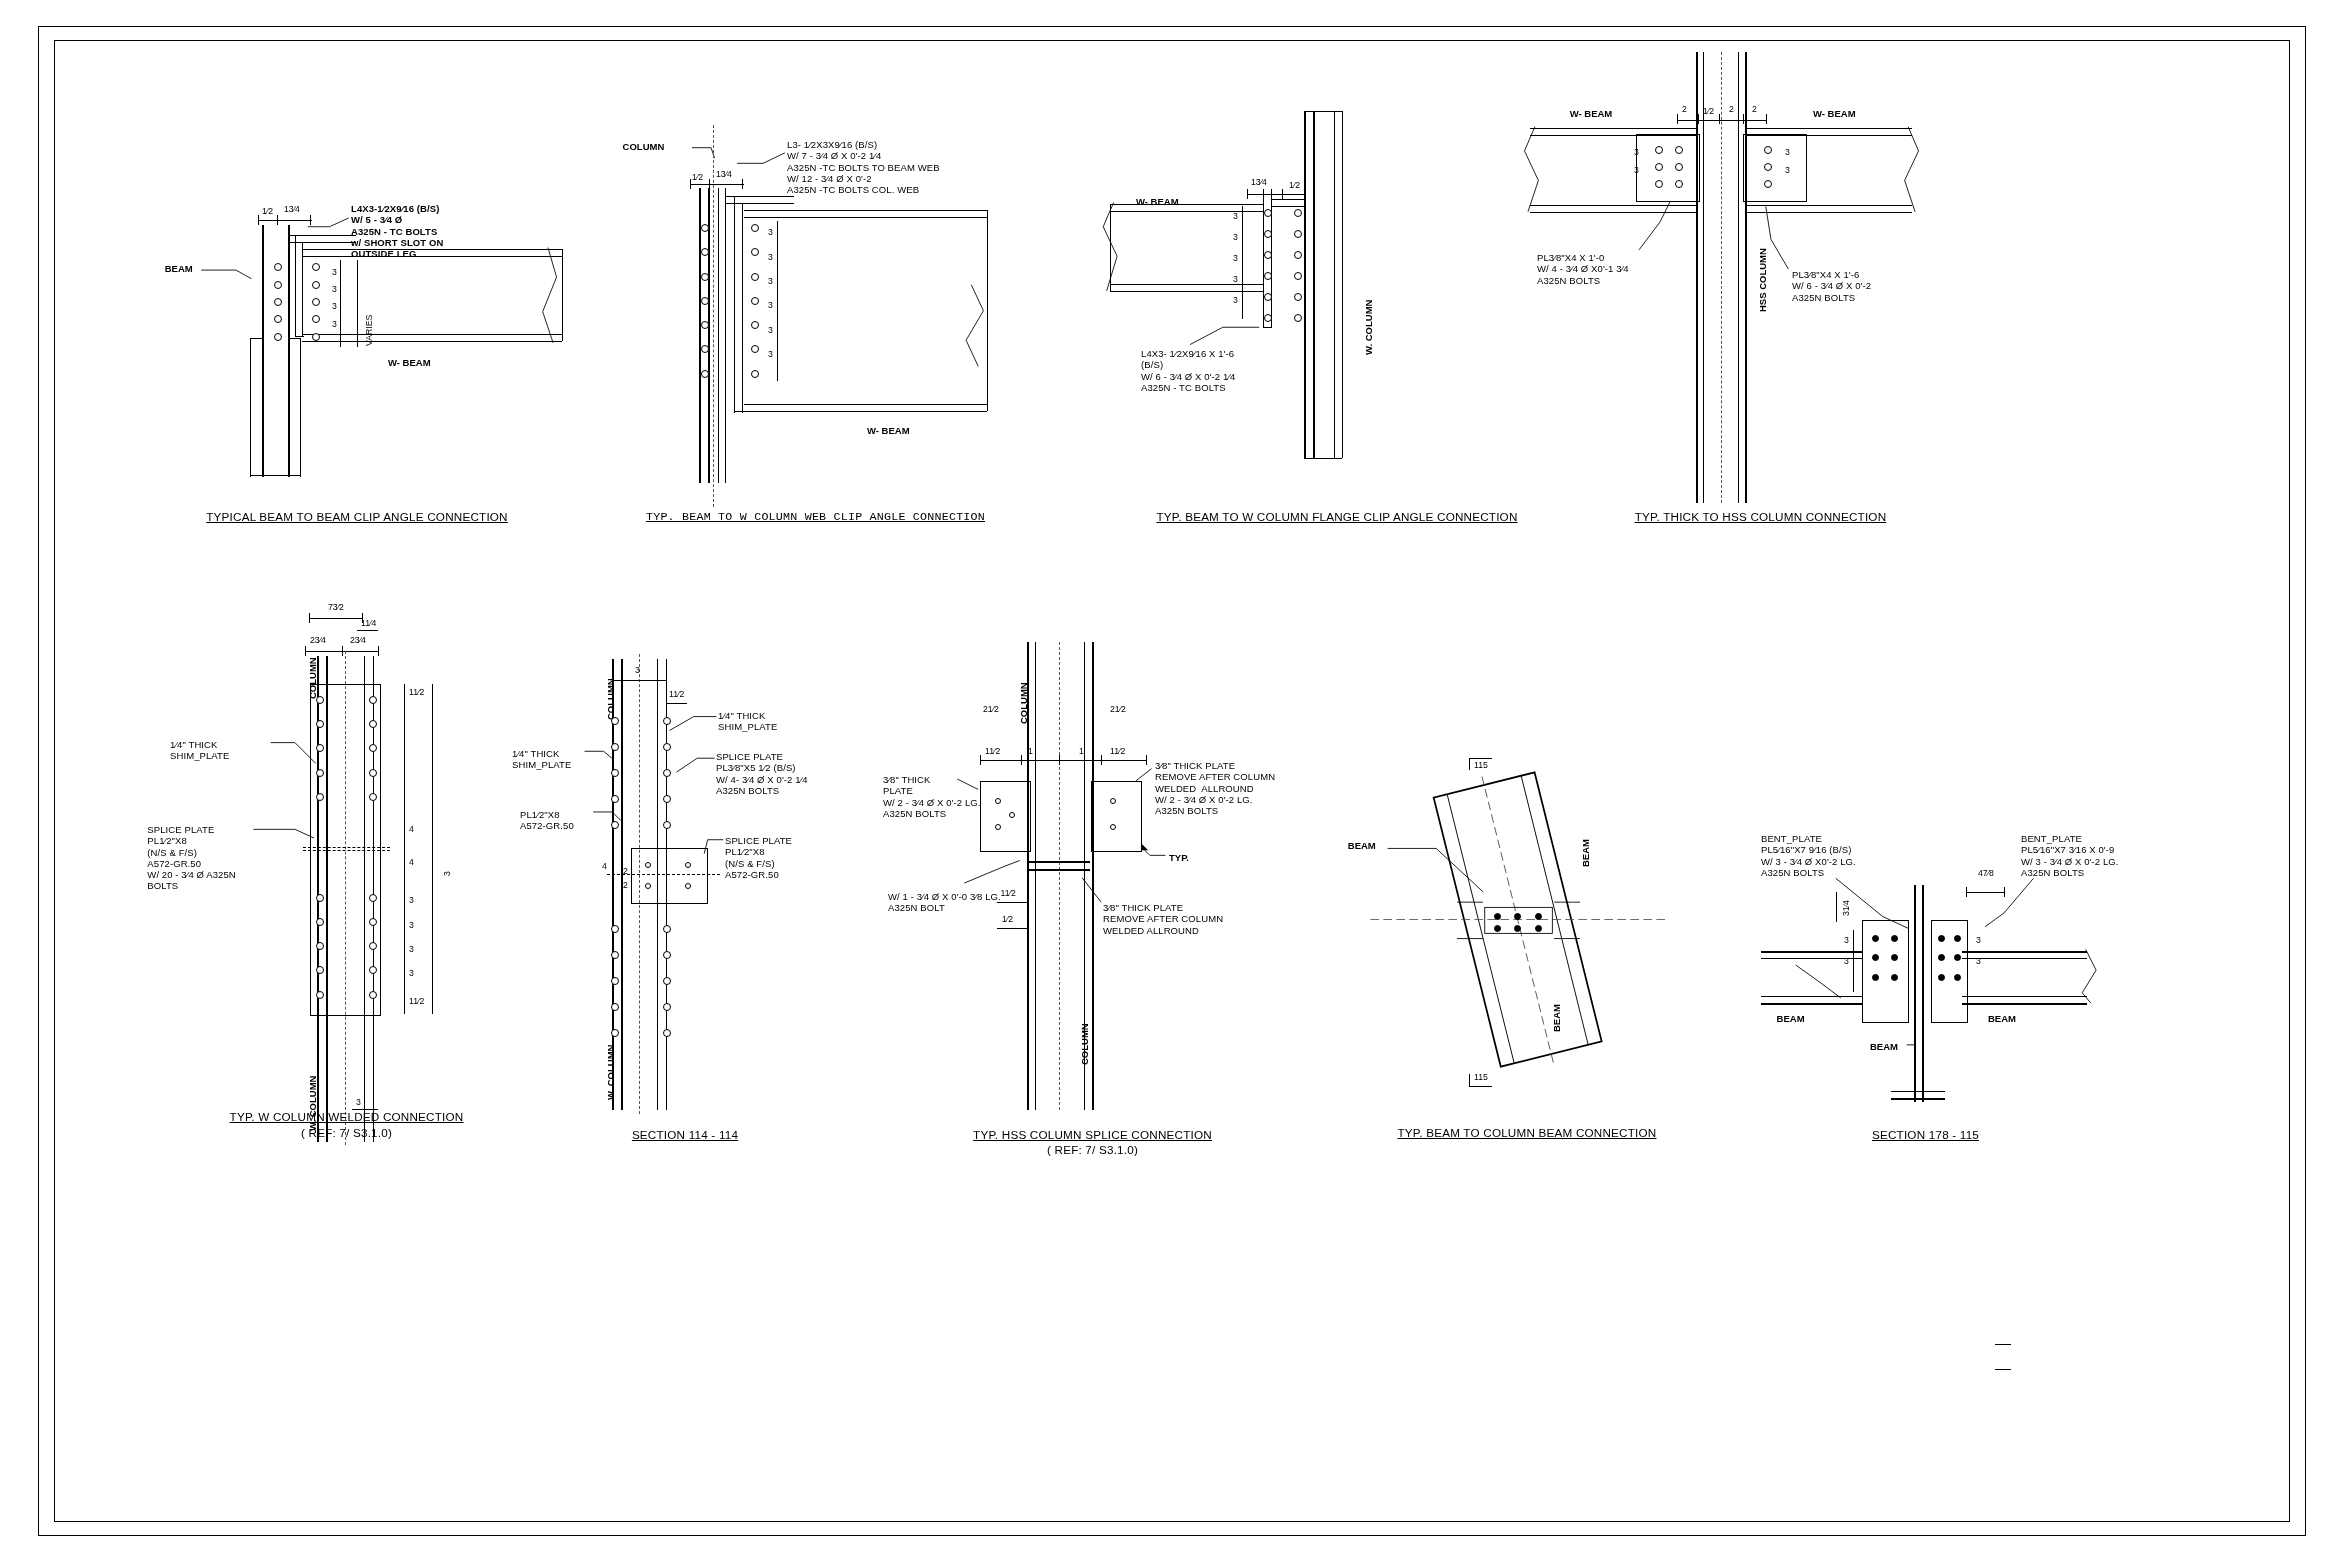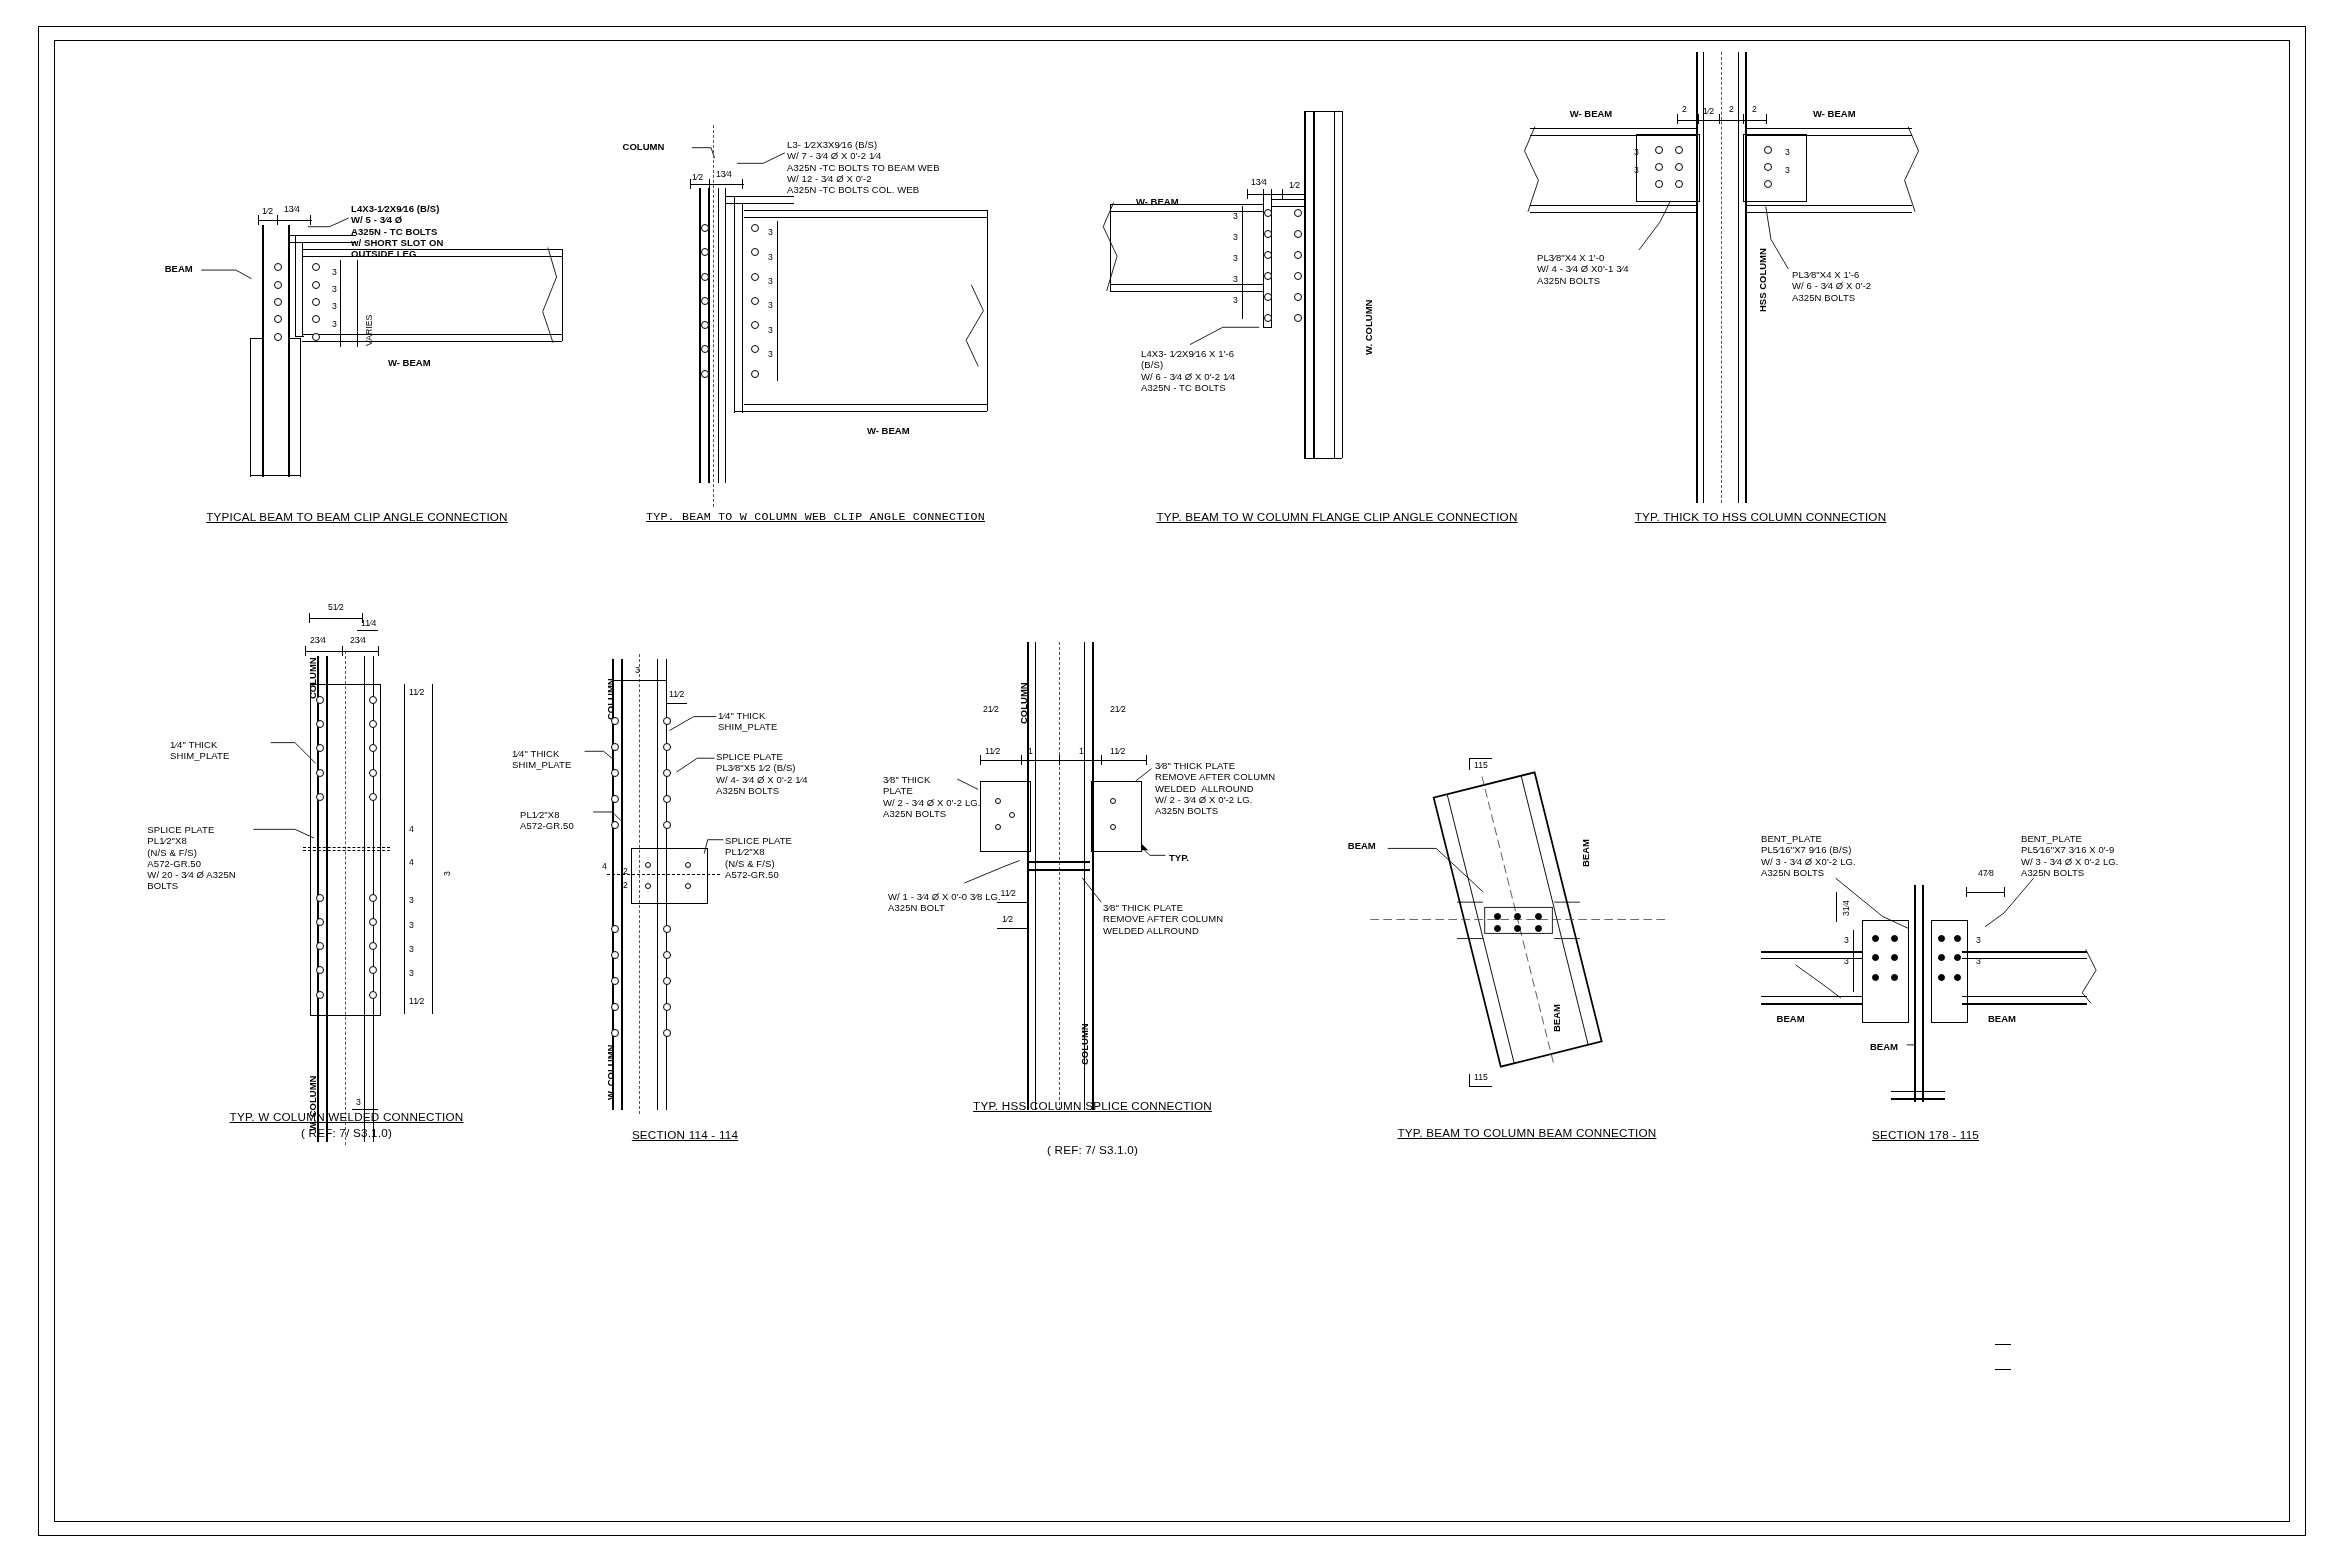--- a/index.html
+++ b/index.html
@@ -302,21 +302,21 @@
     <svg width="486" height="486" viewBox="0 0 560 560">
       <polyline points="60,228 84,196 96,172" fill="none" stroke="#000" stroke-width="1"></polyline>
       <polyline points="232,250 212,216 206,178" fill="none" stroke="#000" stroke-width="1"></polyline>
     </svg>
 
     <div class="ttl" style="left:-52px;top:458px;width:451px;">TYP. THICK TO HSS COLUMN  CONNECTION</div>
   </div>
 
   <div class="detail" style="left:156px;top:590px;width:434px;height:555px;">
 
-    <div class="dim" style="left:172px;top:12px;">51⁄2</div>
+    <div class="dim" style="left:172px;top:12px;">73⁄2</div>
     <div class="dim" style="left:205px;top:28px;">11⁄4</div>
     <div class="ln h" style="left:153px;top:28px;width:54px;"></div>
     <div class="ln v" style="left:153px;top:22.6px;height:10.4px;"></div>
     <div class="ln v" style="left:206px;top:22.6px;height:10.4px;"></div>
     <div class="ln h" style="left:201px;top:40px;width:21px;"></div>
 
     <div class="dim" style="left:154px;top:45px;">23⁄4</div>
     <div class="dim" style="left:194px;top:45px;">23⁄4</div>
     <div class="ln h" style="left:149px;top:61px;width:73px;"></div>
     <div class="ln v" style="left:149px;top:56px;height:10.4px;"></div>
@@ -519,21 +519,21 @@
     <div class="lbl" style="left:198px;top:210px;">TYP.</div>
     <svg width="486" height="503" viewBox="0 0 560 580">
       <polyline points="-16,158 8,170" fill="none" stroke="#000" stroke-width="1"></polyline>
       <polyline points="208,146 190,160" fill="none" stroke="#000" stroke-width="1"></polyline>
       <polyline points="-8,278 40,258 56,252" fill="none" stroke="#000" stroke-width="1"></polyline>
       <polyline points="150,300 128,272" fill="none" stroke="#000" stroke-width="1"></polyline>
       <polyline points="224,246 206,246 196,236" fill="none" stroke="#000" stroke-width="1"></polyline>
       <polygon points="196,232 204,240 196,240" fill="#000"></polygon>
     </svg>
 
-    <div class="ttl" style="left:-104px;top:457px;width:451px;text-align:center;">TYP. HSS COLUMN  SPLICE CONNECTION</div>
+    <div class="ttl" style="left:-104px;top:486px;width:451px;text-align:center;">TYP. HSS COLUMN  SPLICE CONNECTION</div>
     <div class="ttl2" style="left:-104px;top:501px;width:451px;">( REF: 7/ S3.1.0)</div>
   </div>
 
   <div class="detail" style="left:1353px;top:746px;width:416px;height:399px;">
 
     <div class="dim" style="left:121px;top:14px;">115</div>
     <div class="ln h" style="left:116px;top:12px;width:22.6px;"></div>
     <div class="ln v" style="left:116px;top:12px;height:12px;"></div>
     <div class="dim" style="left:121px;top:326px;">115</div>
     <div class="ln h" style="left:116px;top:340px;width:22.6px;"></div>

